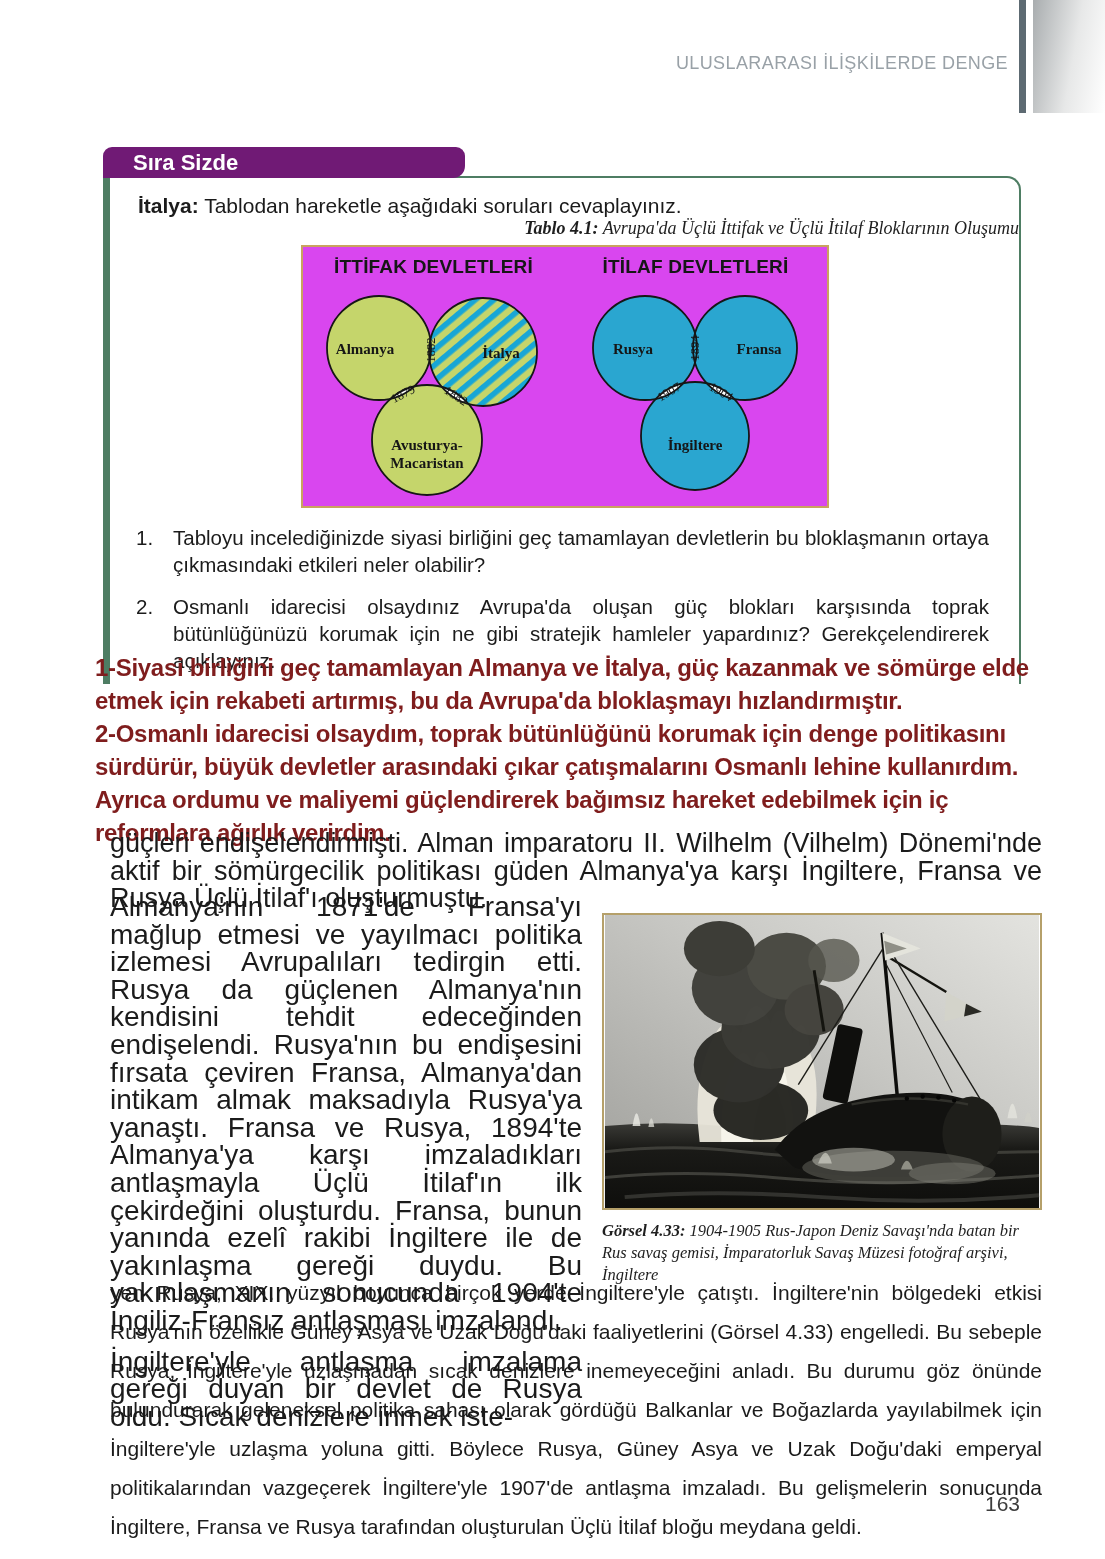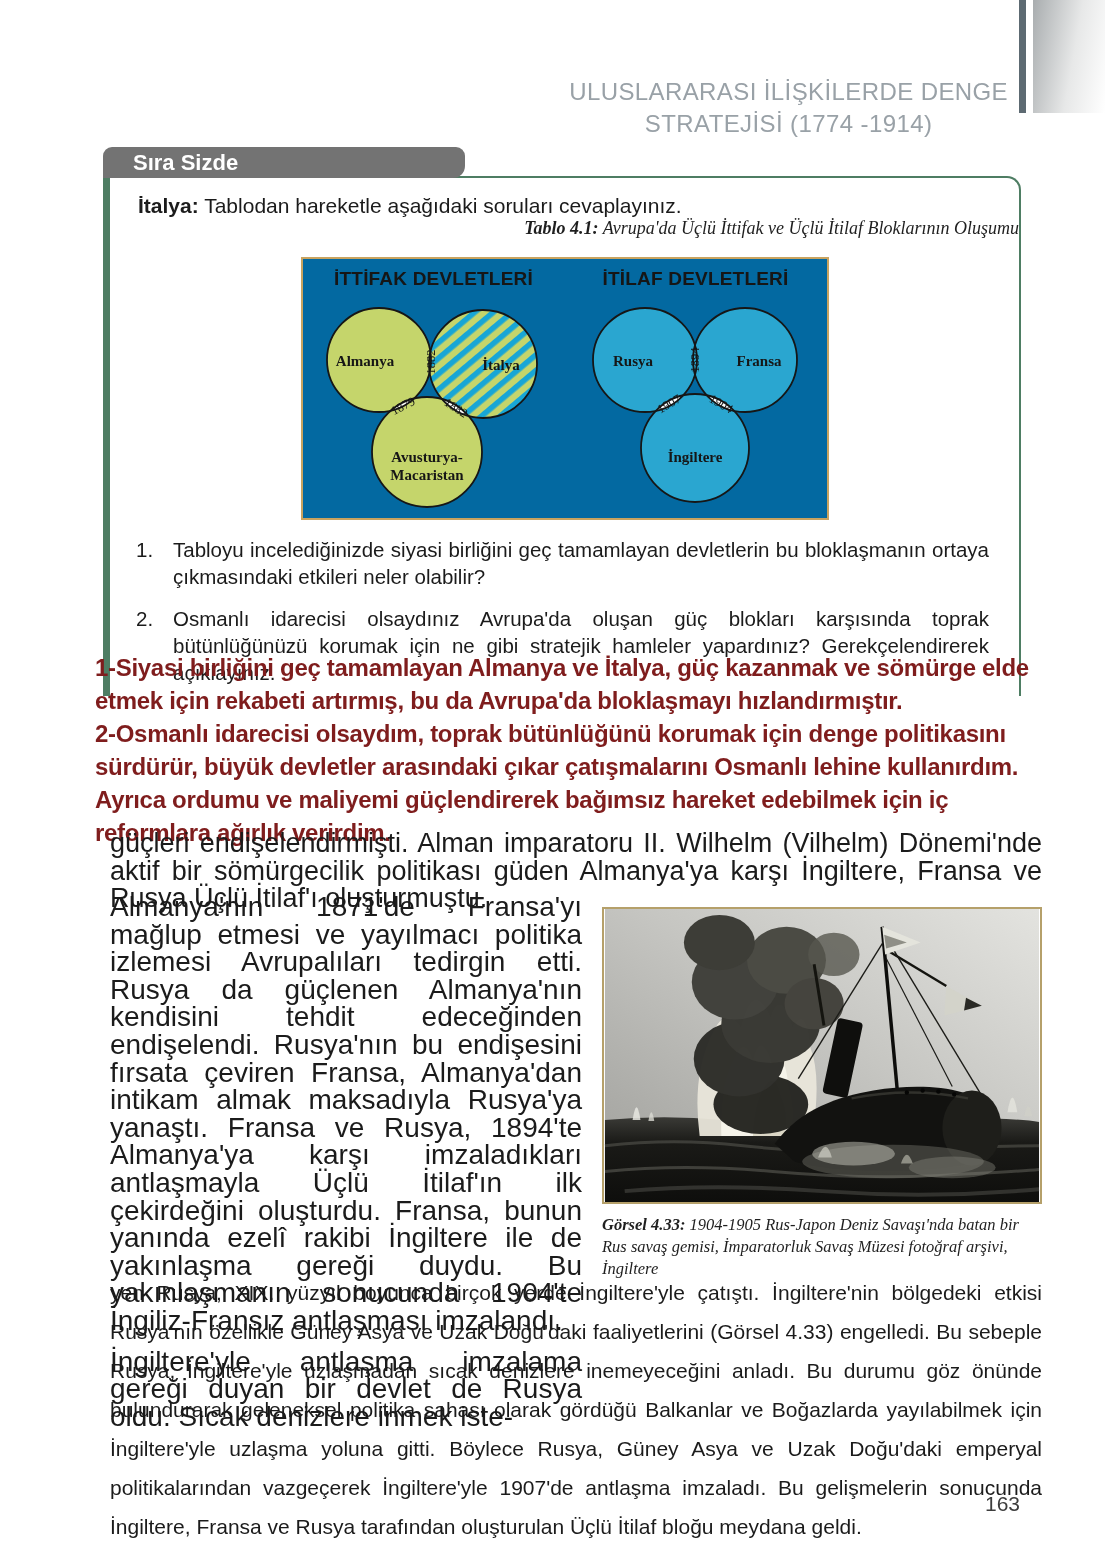--- a/index.html
+++ b/index.html
@@ -1,78 +1,77 @@
 <!DOCTYPE html>
 <html><head>
 <meta charset="utf-8">
 <style>
   * { margin:0; padding:0; box-sizing:border-box; }
   body { background:#e9e9e9; font-family:"Liberation Sans", sans-serif; }
   .page { position:relative; width:1105px; height:1559px; background:#ffffff; margin:0 auto; overflow:hidden; }
 
   
-  .hdr-text { position:absolute; top:76px; right:97px; text-align:center; color:#99a1a7;
-              font-size:24px; line-height:1.32; letter-spacing:.4px; }
+  .hdr-text { position:absolute; top:52px; right:97px; text-align:left; color:#99a1a7;
+              font-size:18px; line-height:1.32; letter-spacing:.4px; }
   .hdr-bar  { position:absolute; top:0; left:1019px; width:7px; height:113px; background:#5d6a72; }
   .hdr-grad { position:absolute; top:0; left:1033px; width:72px; height:113px;
               background:linear-gradient(100deg,#a9adaf 0%,#e7e8e8 55%,#ffffff 100%); }
 
   
   .sira { position:absolute; left:103px; top:147px; width:918px; }
-  .sira-tab { width:362px; height:31px; background:#737373; border-radius:9px 9px 12px 0;
+  .sira-tab { width:362px; height:31px; background:#701a75; border-radius:9px 9px 12px 0;
               color:#fff; font-weight:bold; font-size:22px; line-height:31px; padding-left:30px; position:relative; z-index:2;}
   .sira-box { border:2px solid #4e7d63; border-left-width:7px; border-bottom:none;
               border-radius:0 14px 0 0; background:#fff; margin-top:-2px; padding-bottom:6px; min-height:472px; }
   .yonerge { margin:16px 24px 0 28px; font-size:21px; color:#1b1b1b; }
   .yonerge b { font-weight:bold; }
   .tcap { text-align:right; font-family:"Liberation Serif", serif; font-style:italic;
           font-size:18px; color:#1f1f1f; }
   .tcap b { font-style:italic; font-weight:bold; }
 
-  .venn { width:528px; height:263px; margin:18px auto 0; border:2px solid #c9a35f; background:#0369a1; position:relative; }
+  .venn { width:528px; height:263px; margin:6px auto 0; border:2px solid #c9a35f; background:#d946ef; position:relative; }
   .venn-heads { display:flex; margin-top:9px; }
   .venn-heads span { width:50%; text-align:center; font-weight:bold; font-size:19px; color:#161616; letter-spacing:.2px; }
   .venn svg { position:absolute; left:0; top:37px; }
 
   .qs { margin:16px 30px 4px 26px; }
   .q  { display:flex; margin-top:15px; font-size:20.5px; line-height:27px; color:#1b1b1b; }
   .q .qn { width:37px; flex:none; }
   .q .qt { text-align:justify; }
 
   
   .answers { position:absolute; left:95px; top:651px; width:955px; color:#7f1d1d;
              font-weight:bold; font-size:24px; line-height:33px; letter-spacing:-0.3px; }
 
   
   .intro { position:absolute; left:110px; top:830px; width:932px; font-size:27px;
            line-height:27.5px; text-align:justify; color:#1b1b1b; }
   .cols { position:absolute; left:110px; top:893px; width:932px; display:flex; gap:20px; }
   .leftcol { width:472px; font-size:28px; line-height:27.6px; text-align:justify; color:#1b1b1b; }
   .leftcol p + p { margin-top:13px; }
-  .fig { width:420px; margin-top:14px; }
+  .fig { width:420px; margin-top:20px; }
   .fig .frame { border:2px solid #b5a06a; display:block; }
   .fig figcaption { font-family:"Liberation Serif", serif; font-style:italic; font-size:16.5px;
                     line-height:22px; margin-top:10px; color:#1f1f1f; }
   .fig figcaption b { font-style:italic; font-weight:bold; }
   .bottomp { position:absolute; left:110px; top:1273px; width:932px; font-size:21px;
              line-height:39px; text-align:justify; color:#1b1b1b; }
   .pagenum { position:absolute; top:1492px; right:85px; font-size:21px; color:#3d3d3d; }
 
   svg text { font-family:"Liberation Serif", serif; fill:#161616; }
   .vlabel { font-weight:bold; font-size:15px; text-anchor:middle; }
   .vyear  { font-size:12.5px; text-anchor:middle; }
 </style>
 </head>
 <body>
 
 <div class="page">
 
   <div class="hdr-text">
     <div>ULUSLARARASI İLİŞKİLERDE DENGE</div>
-    <div>STRATEJİSİ (1774 -1914)</div>
   </div>
   <div class="hdr-bar"></div>
   <div class="hdr-grad"></div>
 
   <section class="sira">
     <div class="sira-tab">Sıra Sizde</div>
     <div class="sira-box">
       <p class="yonerge">
         <b>İtalya:</b>
         <span>Tablodan hareketle aşağıdaki soruları cevaplayınız.</span>

